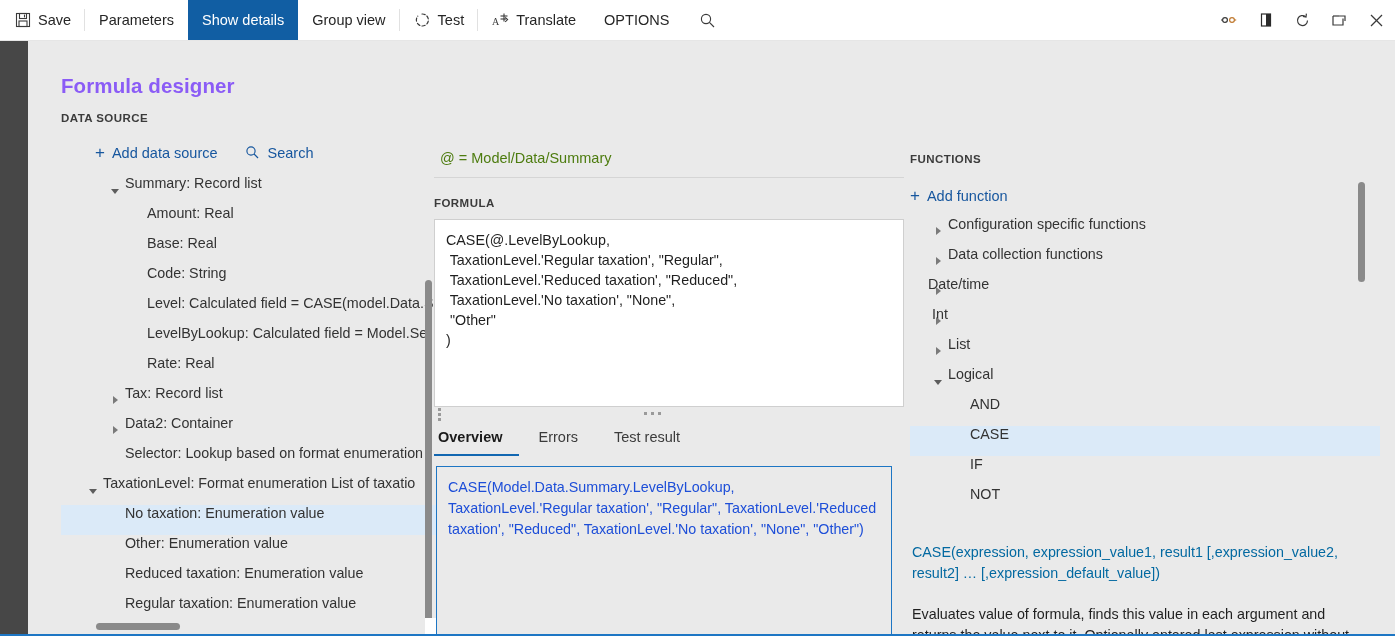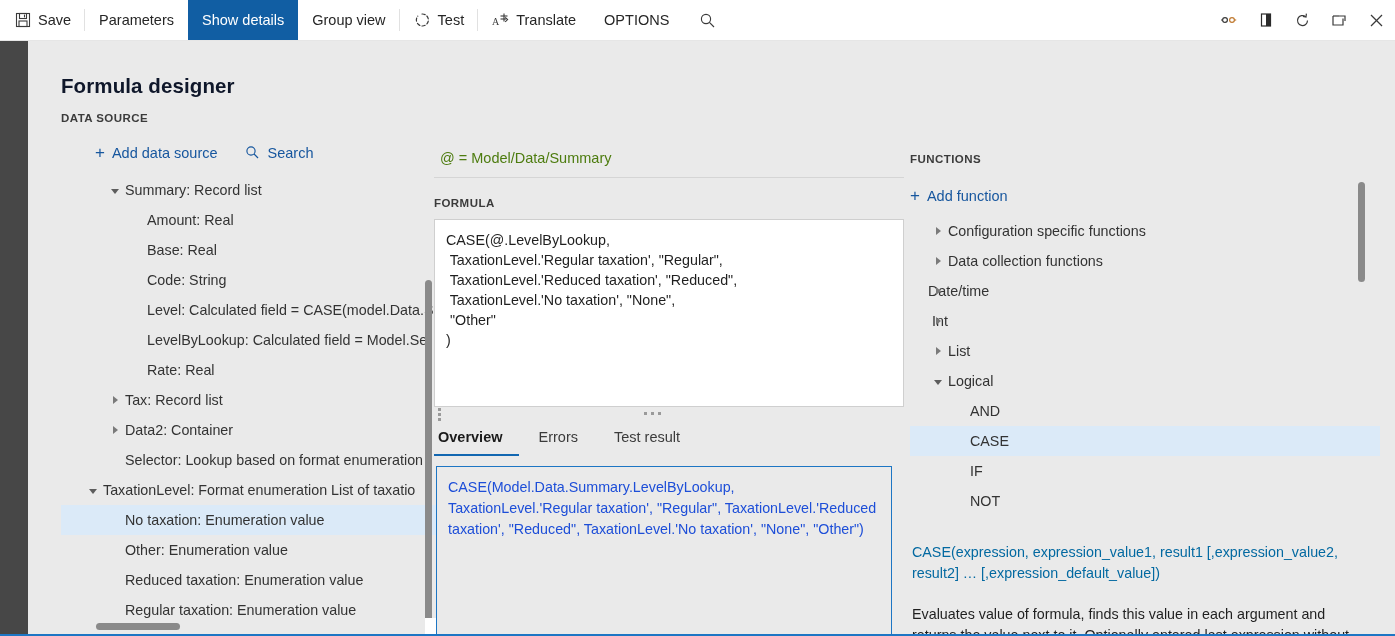--- a/index.html
+++ b/index.html
@@ -54,21 +54,21 @@
   
   .surface {
     position: absolute; left: 28px; top: 41px;
     width: 1367px; height: 595px;
     background: #eaeaea;
     overflow: hidden;
   }
 
   .page-title {
     position: absolute; left: 33px; top: 33px;
-    font-size: 20.5px; font-weight: bold; color: #0f172a;
+    font-size: 20.5px; font-weight: bold; color: #8b5cf6;
     letter-spacing: 0.1px;
   }
 
   .sect-label {
     font-size: 11.5px; font-weight: bold; color: #3b3b3b;
     letter-spacing: 0.45px;
   }
 
   
   .ds-panel { position: absolute; left: 33px; top: 71px; width: 380px; height: 524px; }
@@ -80,21 +80,21 @@
   }
   .plus { font-size: 17px; line-height: 1; color: #16569e; font-weight: 400; }
 
   .ds-tree {
     position: absolute; left: 0; top: 63px;
     width: 380px; height: 446px;
     overflow: hidden;
   }
   .tnode {
     position: relative; height: 30px;
-    display: flex; align-items: center;
+    display: flex; align-items: flex-start;
     font-size: 14.3px; color: #333333;
     white-space: nowrap; cursor: default;
   }
   .tnode.sel { background: #dbeaf8; }
   .tw { position: absolute; width: 16px; height: 30px; display: flex; align-items: center; justify-content: center; }
   .tw-c { width: 0; height: 0; border-left: 5px solid #7a7a7a; border-top: 4px solid transparent; border-bottom: 4px solid transparent; }
   .tw-e { width: 0; height: 0; border-top: 5px solid #5d5d5d; border-left: 4px solid transparent; border-right: 4px solid transparent; margin-top: 2px; }
   .tlbl { display: block; }
 
   

